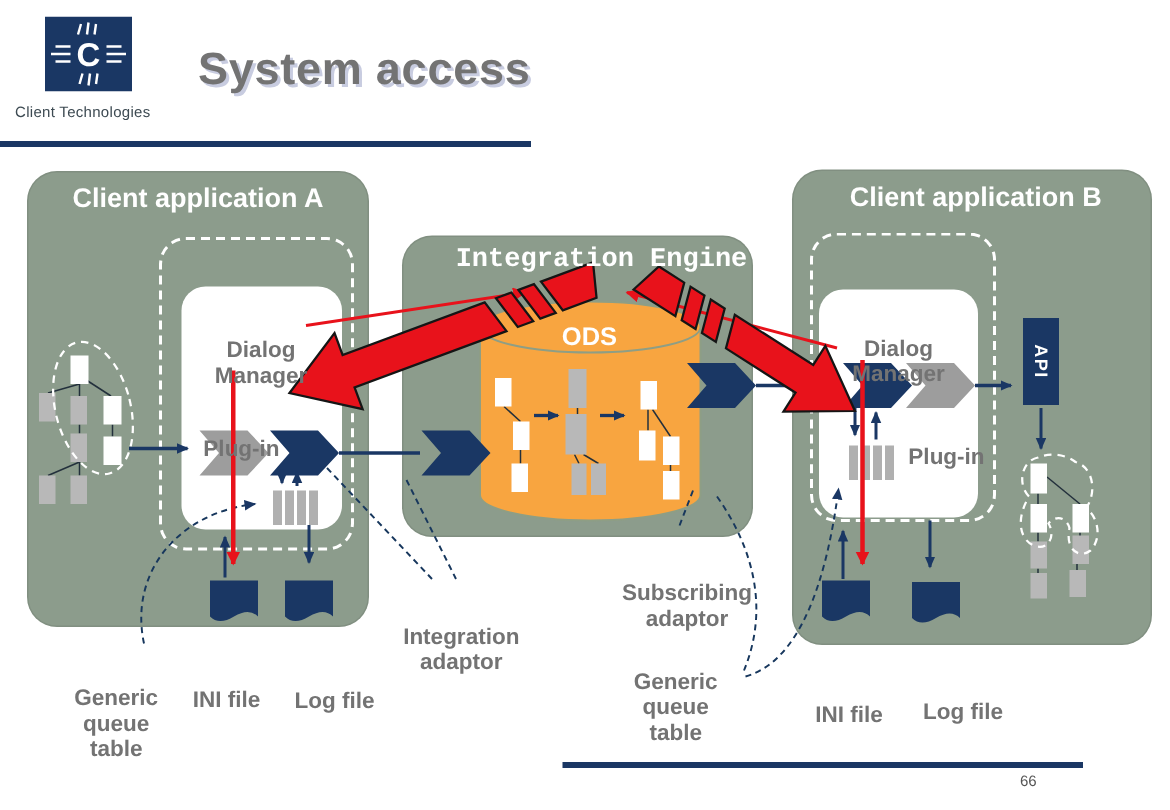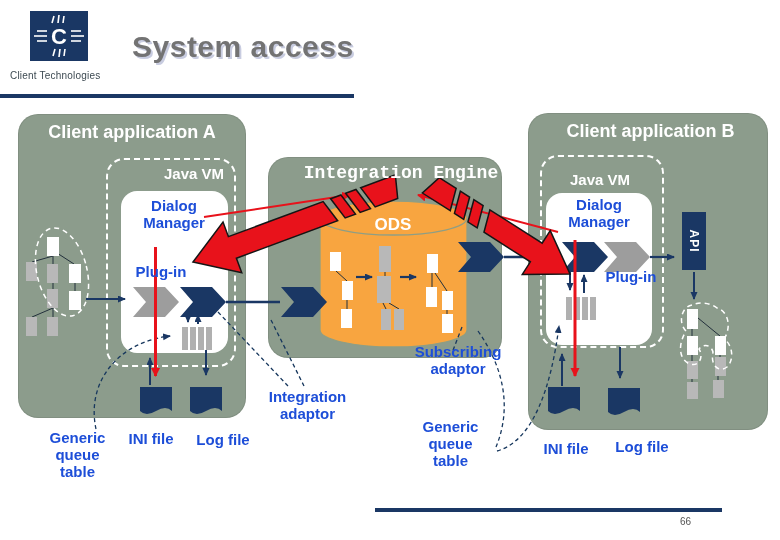--- a/index.html
+++ b/index.html
@@ -19,38 +19,38 @@
   .jvm{border:2px dashed #fff;border-radius:18px;z-index:2;}
   #jvm-a{left:106px;top:158px;width:126px;height:205px;}
   #jvm-b{left:540px;top:155px;width:120px;height:189px;}
   .wbox{background:#fff;border-radius:16px;z-index:2;}
   #wbox-a{left:121px;top:191px;width:107px;height:162px;}
   #wbox-b{left:546px;top:193px;width:106px;height:152px;}
   
   #ovl{left:0;top:0;width:780px;height:540px;z-index:3;pointer-events:none;}
   svg text{font-family:"Liberation Sans",sans-serif;}
   
-  .lbl{z-index:4;font-weight:bold;color:#1d4ed8;line-height:1.12;}
+  .lbl{z-index:4;font-weight:bold;color:#737373;line-height:1.12;}
   .white{color:#fff;}
   .boxtitle{font-size:18px;text-align:center;}
   #ttl-a{left:18px;top:122px;width:228px;}
   #ttl-ie{left:284px;top:163px;width:234px;font-family:Liberation Mono, monospace;}
   #ttl-b{left:508px;top:121px;width:285px;}
-  .sub{font-size:15px;}
+  .sub{font-size:15px;margin-top:28px;}
   #jvm-a-lbl{left:106px;top:166px;width:118px;text-align:right;}
   #jvm-b-lbl{left:540px;top:172px;width:120px;text-align:center;}
   #dm-a{left:124px;top:198px;width:100px;text-align:center;}
   #dm-b{left:549px;top:197px;width:100px;text-align:center;}
   #plug-a{left:116px;top:264px;width:90px;text-align:center;}
   #plug-b{left:596px;top:269px;width:70px;text-align:center;}
   #gqt-a{left:40px;top:430px;width:75px;text-align:center;}
   #ini-a{left:120px;top:431px;width:62px;text-align:center;}
   #log-a{left:186px;top:432px;width:74px;text-align:center;}
   #pub{left:255px;top:389px;width:105px;text-align:center;}
-  #subsc{left:398px;top:344px;width:120px;text-align:center;}
+  #subsc{left:398px;top:360px;width:120px;text-align:center;}
   #gqt-b{left:413px;top:419px;width:75px;text-align:center;}
   #ini-b{left:535px;top:441px;width:62px;text-align:center;}
   #log-b{left:605px;top:439px;width:74px;text-align:center;}
   
   #footer-rule{left:375px;top:508px;width:347px;height:4px;background:#1A3764;z-index:4;}
   #pagenum{left:680px;top:516px;font-size:10px;color:#555;z-index:4;}
 </style>
 </head>
 <body>
 

